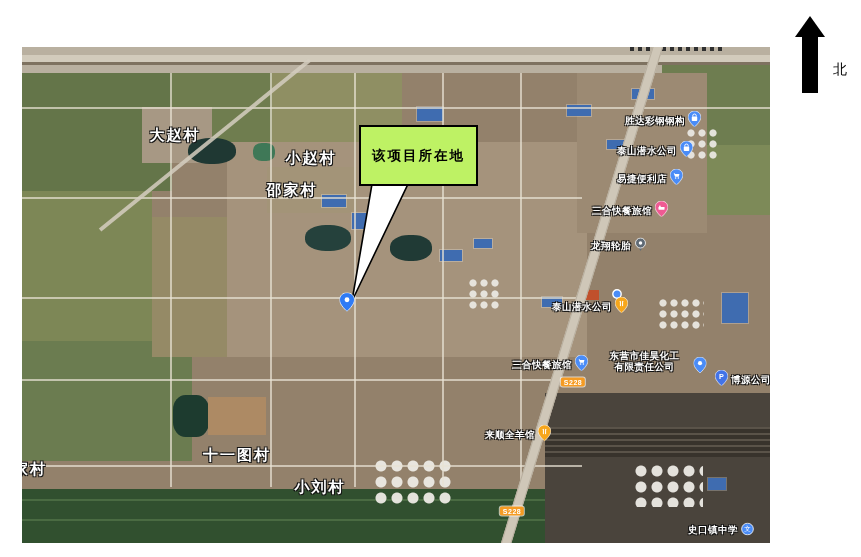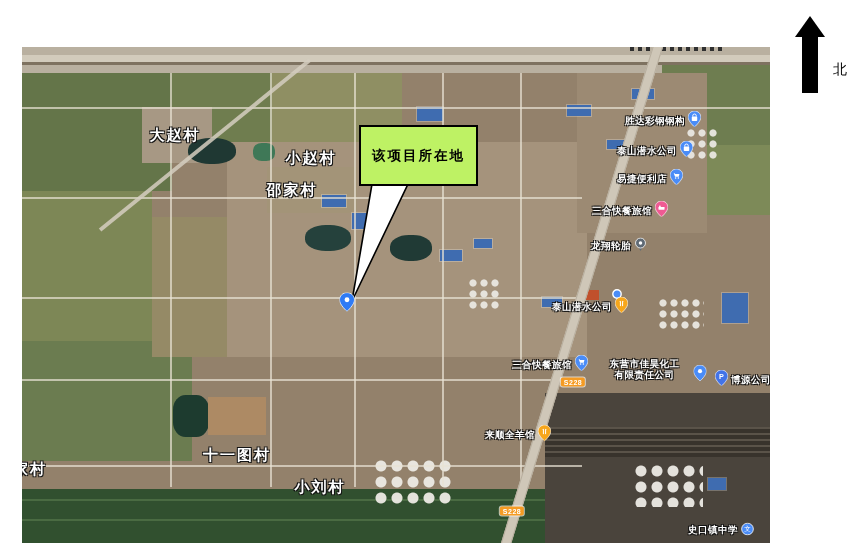--- a/index.html
+++ b/index.html
@@ -192,21 +192,21 @@
           <span class="ptext">三合快餐旅馆</span>
           <span class="picon">
             <svg width="13" height="16" viewBox="0 0 16 20">
               <path d="M8 0C3.6 0 0 3.4 0 7.8 0 13 8 20 8 20s8-7 8-12.2C16 3.4 12.4 0 8 0z" fill="#4a8cf7" stroke="#fff" stroke-width="0.8"></path>
               <path d="M4.5 5.2h1.2l.6 1h5.4l-.9 3.4H6.2z" fill="#fff"></path>
               <circle cx="6.9" cy="11.3" r="1" fill="#fff"></circle>
               <circle cx="10.3" cy="11.3" r="1" fill="#fff"></circle>
             </svg>
           </span>
         </div>
-        <div class="poi" style="left: 636px; top: 323px; gap: 14px;">
+        <div class="poi" style="left: 636px; top: 315px; gap: 14px;">
           <span class="ptext">东营市佳昊化工<br>有限责任公司</span>
           <span class="picon">
             <svg width="13" height="16" viewBox="0 0 16 20">
               <path d="M8 0C3.6 0 0 3.4 0 7.8 0 13 8 20 8 20s8-7 8-12.2C16 3.4 12.4 0 8 0z" fill="#4a8cf7" stroke="#fff" stroke-width="0.8"></path>
               <circle cx="8" cy="7.6" r="2.6" fill="#fff"></circle>
             </svg>
           </span>
         </div>
         <div class="poi" style="left: 736px; top: 331px;">
           <span class="picon">

